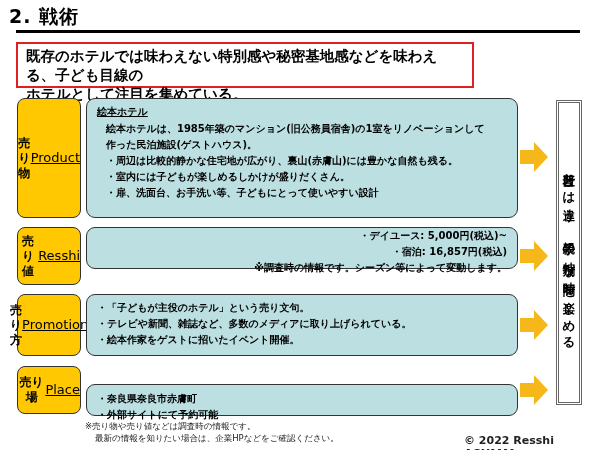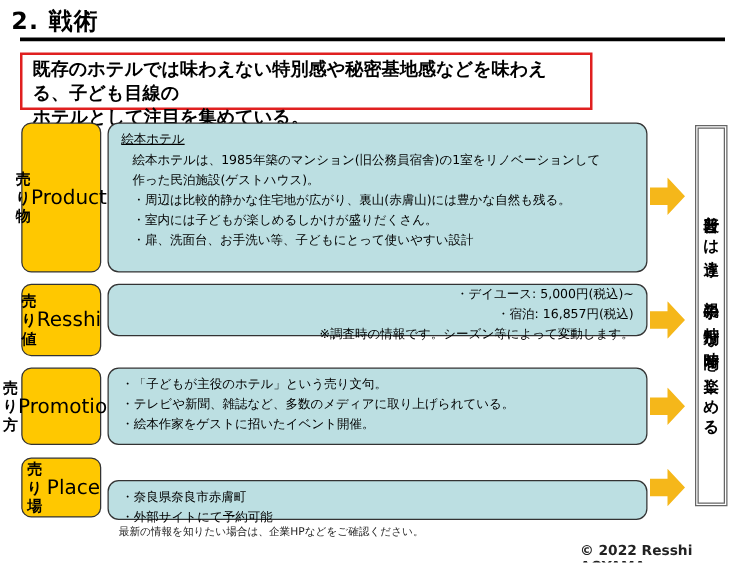--- a/index.html
+++ b/index.html
@@ -6,23 +6,23 @@
   body { width:600px; height:450px; background:#ffffff; position:relative; overflow:hidden;
          font-family: "DejaVu Sans", "Liberation Sans", sans-serif; color:#000; }
   .title { position:absolute; left:9px; top:4px; font-size:19px; font-weight:bold; letter-spacing:1px; }
   .title-rule { position:absolute; left:16px; top:30px; width:564px; height:3px; background:#000; }
   .headline { position:absolute; left:16px; top:42px; width:458px; height:46px; border:2px solid #e02020;
               box-sizing:border-box; padding:3px 8px; font-size:14.5px; font-weight:bold; line-height:19px; }
   .label-box { position:absolute; left:17px; background:#ffc800; border:1px solid #333; border-radius:8px;
                box-sizing:border-box; display:flex; justify-content:center; align-items:center;
                text-align:center; }
   .label-box .jp { font-size:12px; font-weight:bold; line-height:15px; }
-  .label-box .en { font-size:16px; line-height:14px; }
+  .label-box .en { font-size:13px; line-height:14px;text-decoration:underline; }
   .content-box { position:absolute; left:86px; width:432px; background:#bcdfe2; border:1px solid #333; border-radius:9px;
-                 box-sizing:border-box; padding:5px 10px; font-size:10px; font-weight:normal; line-height:16px; }
+                 box-sizing:border-box; padding:5px 10px; font-size:10px; font-weight:bold; line-height:16px; }
   .content-box .heading { text-decoration:underline; margin-bottom:1px; }
   .content-box .indent { padding-left:9px; }
   .content-box .line { white-space:nowrap; }
   .arrow { position:absolute; left:520px; width:28px; height:30px; }
   .vbox { position:absolute; left:556px; top:100px; width:26px; height:305px; border:3px double #666; box-sizing:border-box;
           background:#fff; display:flex; justify-content:center; align-items:center; }
   .vtext { writing-mode:vertical-rl; font-size:12.5px; font-weight:bold; letter-spacing:2px; line-height:14px; }
   .footnote { position:absolute; left:85px; top:420px; font-size:8.5px; line-height:12px; color:#222; }
   .footnote .l2 { padding-left:10px; }
   .copyright { position:absolute; left:464px; top:434px; font-size:11px; font-weight:bold; color:#222; }
@@ -92,16 +92,17 @@
 </div>
 <svg class="arrow" style="top:375px;" viewBox="0 0 28 30">
   <polygon points="0,8 14,8 14,0 28,15 14,30 14,22 0,22" fill="#f5b71a"></polygon>
 </svg>
 
 <div class="vbox">
   <div class="vtext">普段とは違う、親子の特別な時間を楽しめる</div>
 </div>
 
 <div class="footnote">
+  <div>※売り物や売り値などは調査時の情報です。</div>
   <div class="l2">最新の情報を知りたい場合は、企業HPなどをご確認ください。</div>
 </div>
 
 <div class="copyright">© 2022 Resshi AOYAMA</div>
 
 </body></html>

